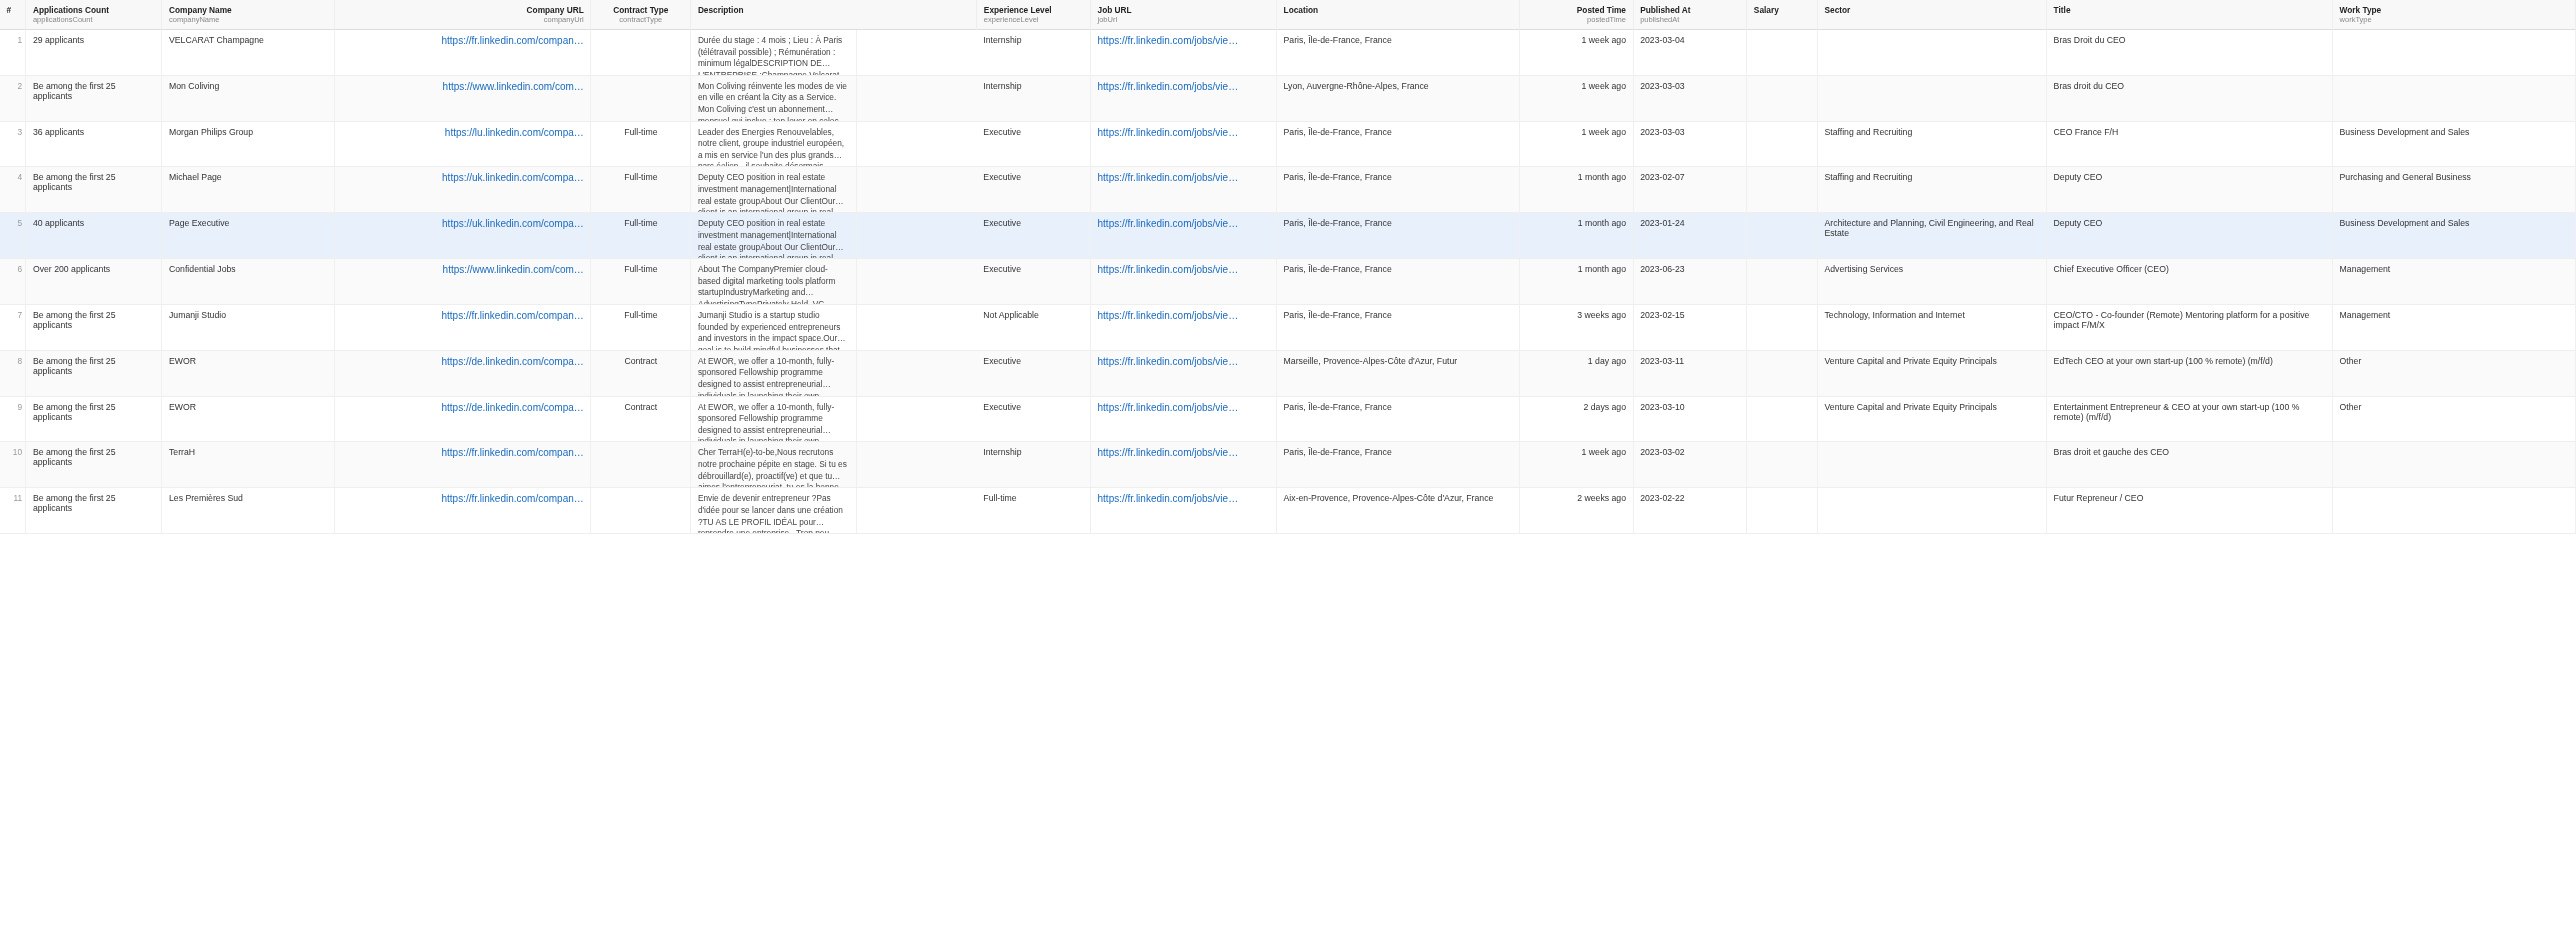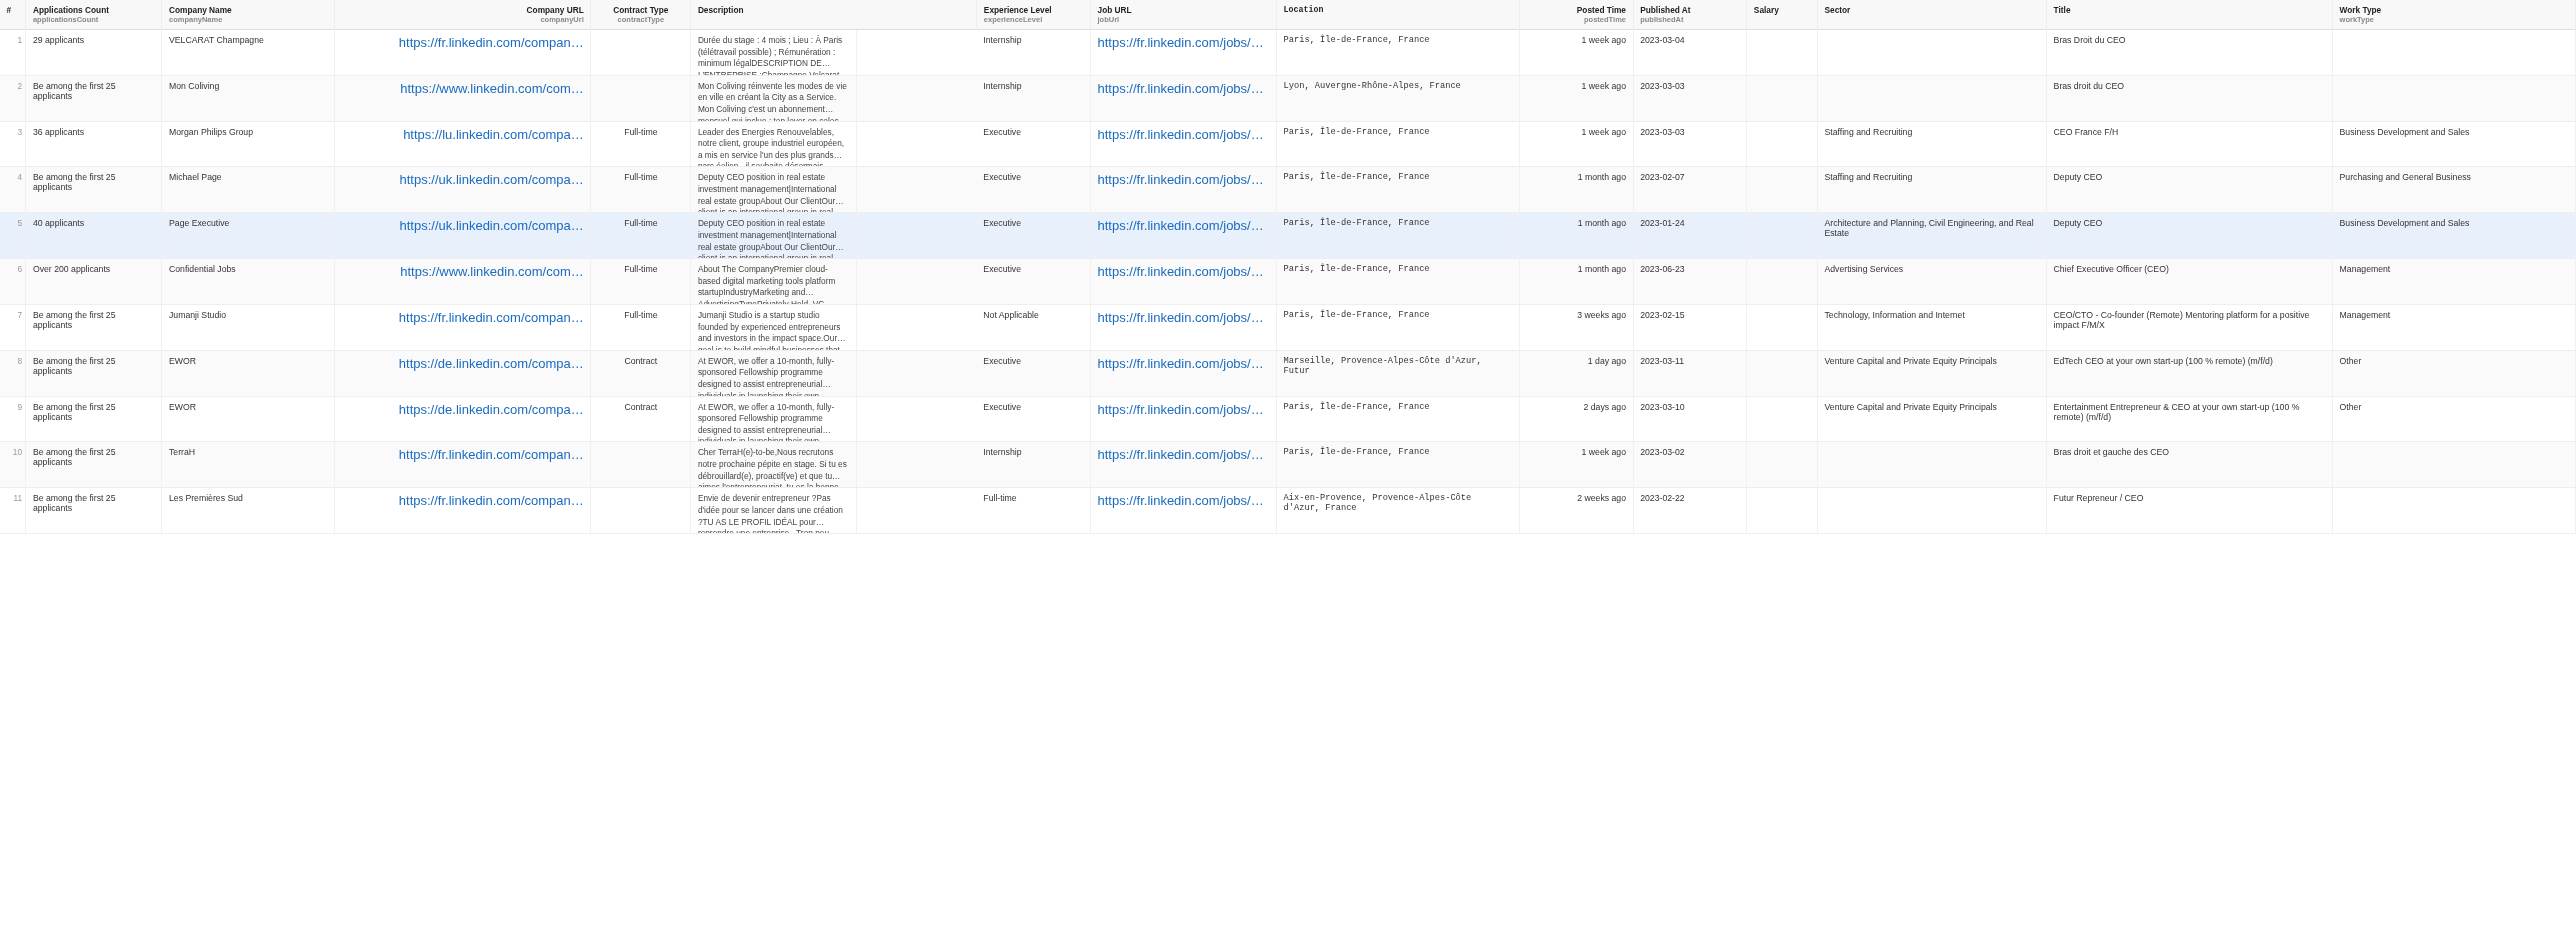--- a/index.html
+++ b/index.html
@@ -28,21 +28,21 @@
       border-right: 0.8px solid #eee;
       white-space: nowrap;
       overflow: hidden;
     }
     thead th .col-main {
       font-weight: 700;
       color: #222;
       display: block;
     }
     thead th .col-sub {
-      font-weight: 700;
+      font-weight: 400;
       color: #888;
       font-size: 7.5px;
       display: block;
     }
     tbody tr {
       border-bottom: 0.8px solid #eee;
     }
     tbody tr:nth-child(even) {
       background: #fafafa;
     }
@@ -60,21 +60,21 @@
     .row-num {
       color: #999;
       font-size: 8.3px;
       width: 13.3px;
       min-width: 13.3px;
       text-align: right;
       padding-right: 3.3px;
     }
     .link-cell {
       color: #1a6bbf;
-      font-size: 13px;
+      font-size: 10px;
       overflow: hidden;
       text-overflow: ellipsis;
       white-space: nowrap;
     }
     .desc-cell {
       font-size: 8.3px;
       line-height: 1.4;
       color: #444;
       overflow: hidden;
       display: -webkit-box;
@@ -82,21 +82,21 @@
       -webkit-box-orient: vertical;
     }
     .col-num { width: 15px; }
     .col-appcount { width: 79px; }
     .col-company { width: 100px; }
     .col-url { width: 149px; text-align: right; }
     .col-contract { width: 58px; text-align: center; }
     .col-desc { width: 166px; }
     .col-exp { width: 66px; }
     .col-joburl { width: 108px; }
-    .col-location { width: 141px; font-family: Liberation Mono, monospace; }
+    .col-location { width: 141px; }
     .col-posted { width: 66px; text-align: right; }
     .col-published { width: 66px; }
     .col-salary { width: 41px; }
     .col-sector { width: 133px; margin-top: 47px; }
     .col-title { width: 166px; }
     .col-worktype { width: 141px; }
   </style>
 </head>
 <body>
 

